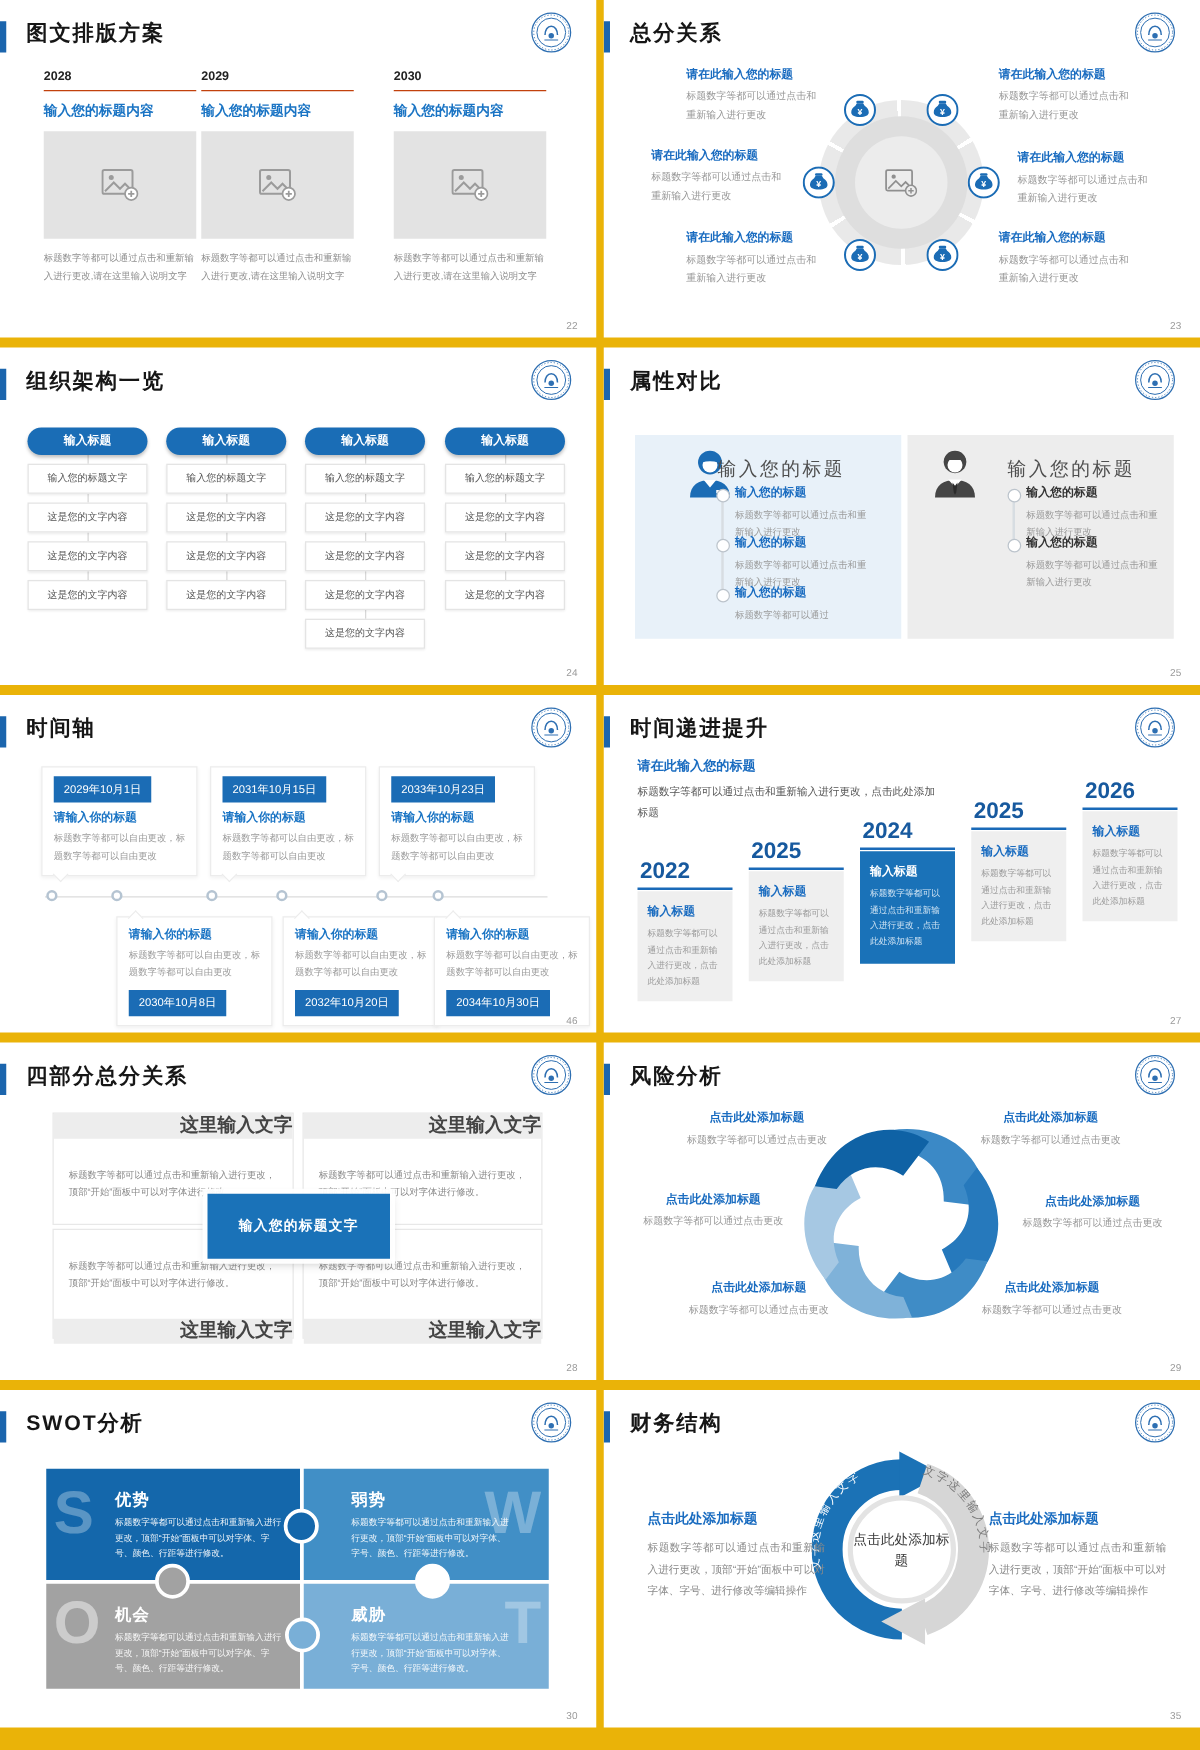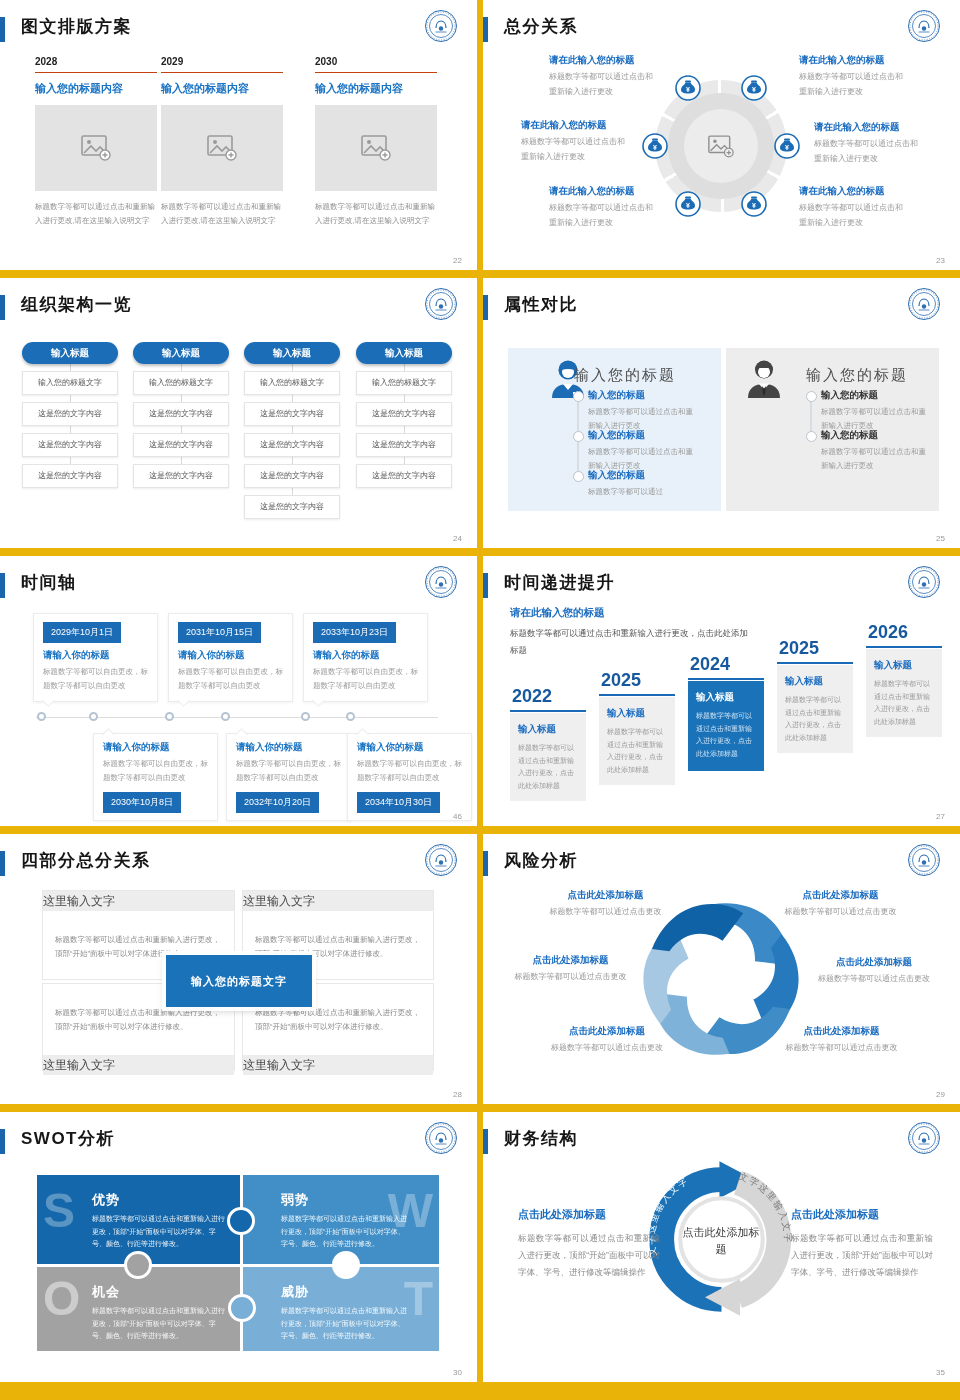--- a/index.html
+++ b/index.html
@@ -57,21 +57,21 @@
   
   .yr27{position:absolute;font-size:18px;font-weight:bold;color:#17599e;border-bottom:2px solid #1a6ab8;padding:0 0 3px 2px;box-sizing:border-box}
   .bx27{position:absolute;width:76px;height:88px;background:#efefef;padding:10px 8px;box-sizing:border-box}
   .bx27 .h{font-size:9.5px;font-weight:bold;color:#1a6cc0}
   .bx27 .b{font-size:7px;color:#9b9b9b;line-height:1.8;margin-top:6px}
   .bx27.hl{background:#1a72b8}
   .bx27.hl .h{color:#fff}
   .bx27.hl .b{color:#cfe3f3}
   
   .quad{position:absolute;border:1px solid #e8e8e8;box-sizing:border-box;display:flex;flex-direction:column;background:#fff}
-  .qh{height:20px;background:#ededed;font-size:12px;font-weight:normal;color:#444;text-align:left;line-height:20px;flex:none}
+  .qh{height:20px;background:#ededed;font-size:15px;font-weight:bold;color:#444;text-align:right;line-height:20px;flex:none}
   .qb{padding:22px 12px;font-size:7.5px;color:#8a8a8a;line-height:1.8;flex:auto}
   .ctr28{position:absolute;left:166px;top:121px;width:146px;height:52px;background:#1a72b8;color:#fff;
     font-size:11px;font-weight:bold;letter-spacing:1px;text-align:center;line-height:52px;
     box-shadow:0 0 0 4px rgba(255,255,255,.95),0 3px 8px rgba(0,0,0,.25)}
   
   .t29{position:absolute;text-align:center}
   
   .piece{position:absolute;box-sizing:border-box}
   .pletter{position:absolute;font-size:48px;font-weight:bold;color:rgba(255,255,255,.3);line-height:1}
   .ph30{position:absolute;left:55px;top:16px;font-size:13px;font-weight:bold;color:#fff;letter-spacing:1px}

